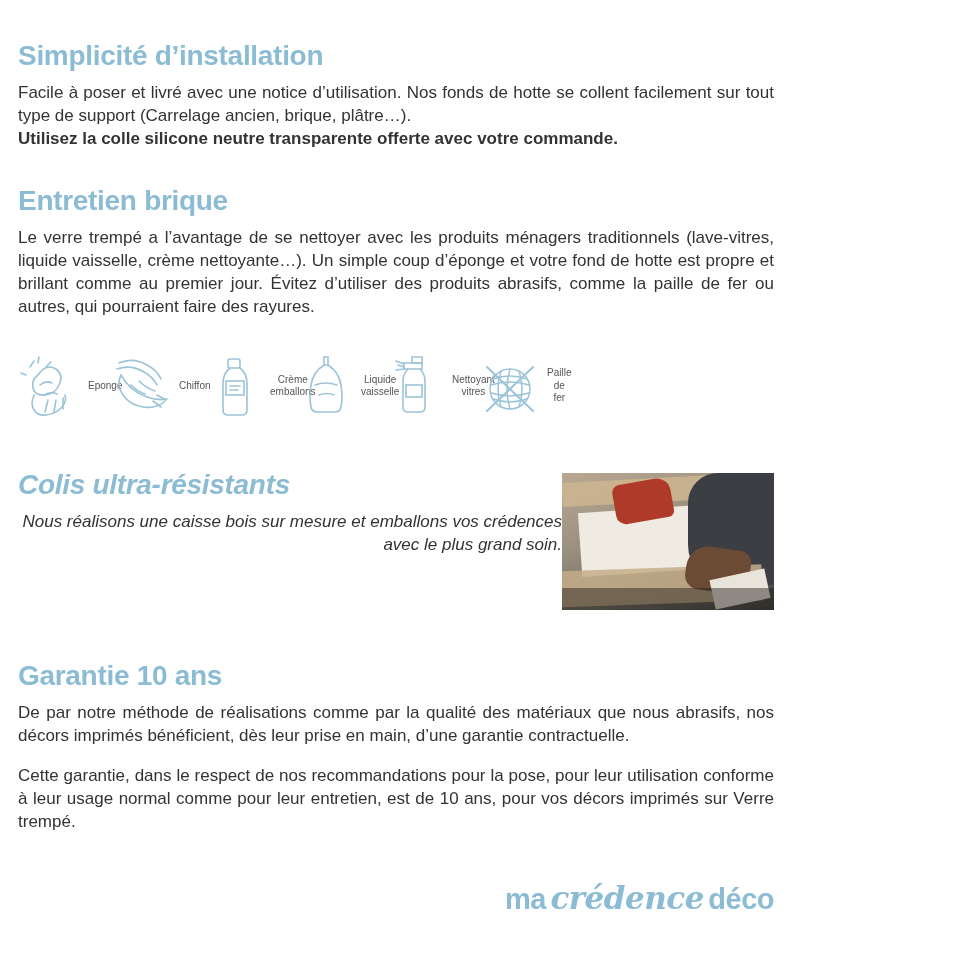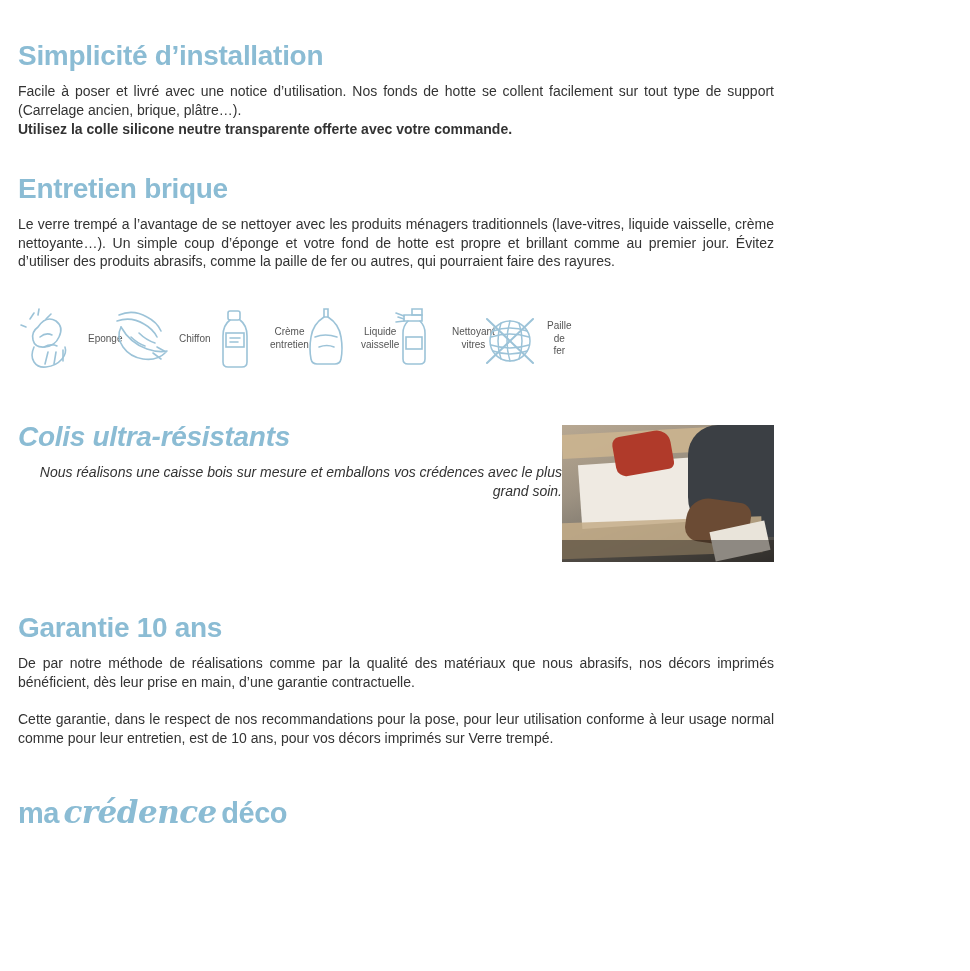--- a/index.html
+++ b/index.html
@@ -21,21 +21,21 @@
     width: 792px;
   }
   h2.section-title {
     color: #8bbcd4;
     font-size: 28px;
     font-weight: bold;
     margin: 0 0 10px 0;
     letter-spacing: -0.3px;
   }
   p.body-text {
-    font-size: 14px;
+    font-size: 17px;
     line-height: 1.35;
     margin: 0;
     color: #333;
     text-align: justify;
   }
   p.body-text.bold {
     font-weight: bold;
   }
   .section {
     margin-bottom: 34px;
@@ -147,21 +147,21 @@
     background: rgba(30,26,22,0.45);
   }
 
   
   .para-gap {
     height: 18px;
   }
 
   
   .footer-logo {
-    text-align: left;
+    text-align: right;
     margin-top: 46px;
     color: #8bbcd4;
     white-space: nowrap;
   }
   .logo-ma {
     font-size: 29px;
     font-weight: bold;
     letter-spacing: -0.5px;
   }
   .logo-cred {
@@ -232,21 +232,21 @@
           <svg width="70" height="64" viewBox="0 0 70 64">
             <g fill="none" stroke="#9cc3d8" stroke-width="1.6" stroke-linecap="round">
               <rect x="28" y="4" width="12" height="9" rx="2"></rect>
               <path d="M30 13 q-7 5 -7 16 l0 26 q0 5 5 5 l14 0 q5 0 5 -5 l0 -26 q0 -11 -7 -16"></path>
               <rect x="26" y="26" width="18" height="14"></rect>
               <path d="M30 31 l10 0 M30 35 l8 0"></path>
             </g>
           </svg>
         </div>
         <div class="icon-caption">Crème
-entretien</div>
+emballons</div>
       </div>
 
       <div class="icon-item">
         <div class="icon-box">
           <svg width="70" height="64" viewBox="0 0 70 64">
             <g fill="none" stroke="#9cc3d8" stroke-width="1.6" stroke-linecap="round">
               <path d="M33 2 l4 0 l0 8 l-4 0 z"></path>
               <path d="M33 10 q-11 7 -13 20 q-2 12 0 22 q1 5 6 5 l18 0 q5 0 6 -5 q2 -10 0 -22 q-2 -13 -13 -20"></path>
               <path d="M24 30 q10 -4 22 0"></path>
               <path d="M28 40 q8 -3 15 0"></path>

